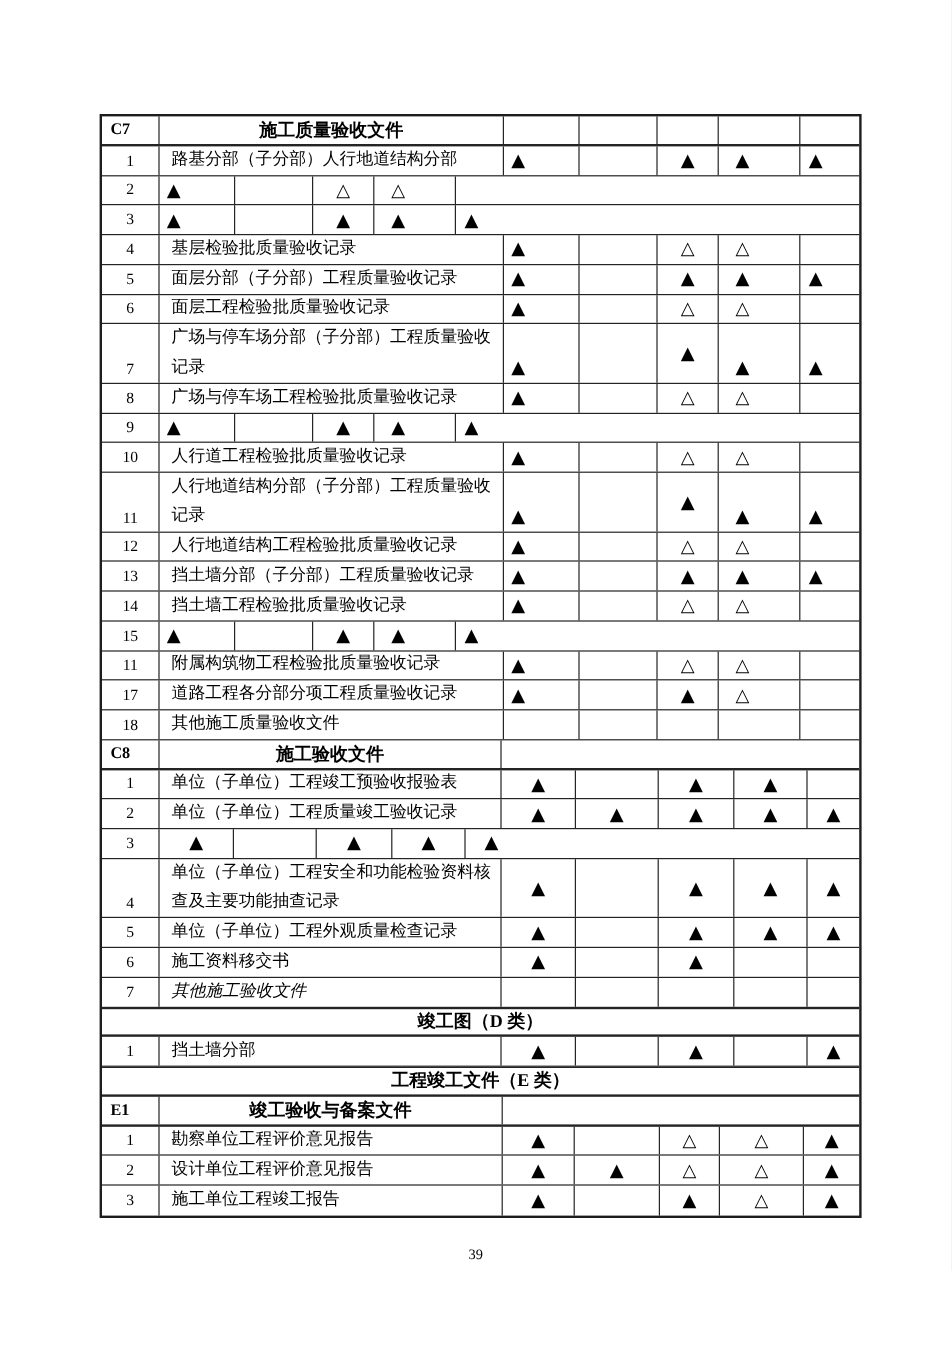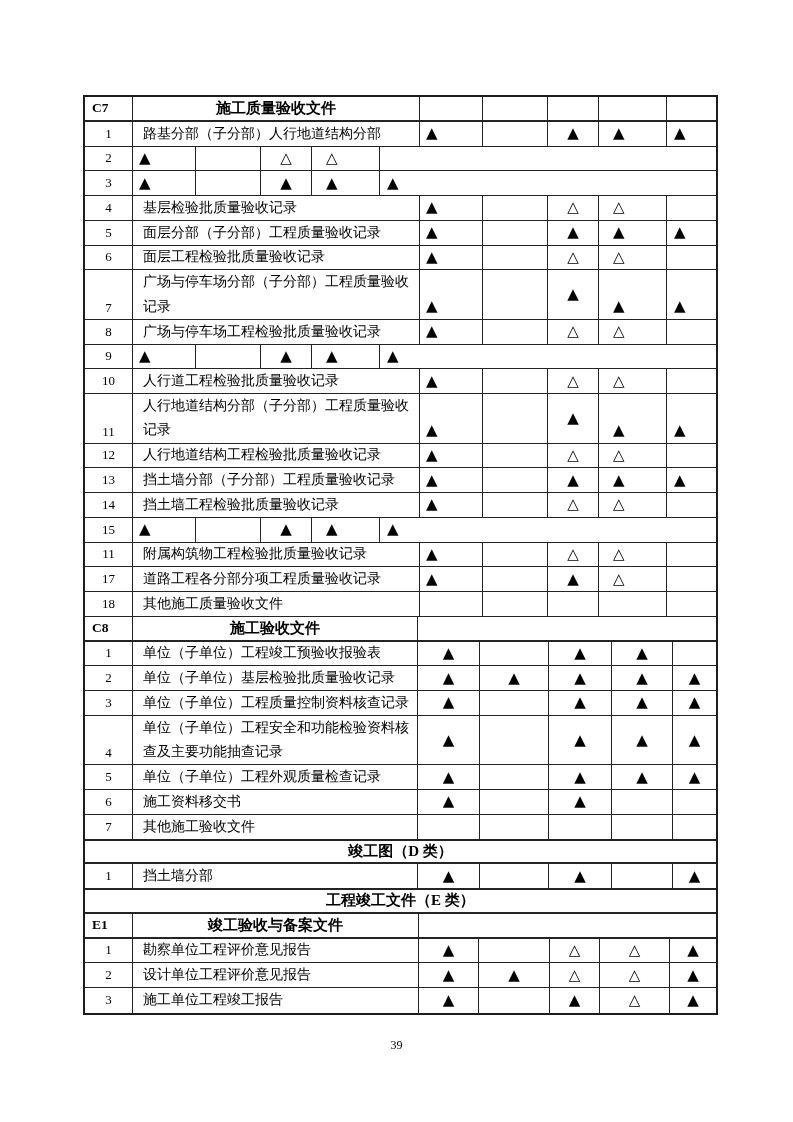--- a/index.html
+++ b/index.html
@@ -508,44 +508,41 @@
           </div>
           <div class="cell sym s4" style="width: 43px;">
             <span class="tri"></span>
           </div>
         </div>
         <div class="row">
           <div class="cell num" style="width: 48px;">
             <span>2</span>
           </div>
           <div class="cell desc" style="width: 285px;">
-            <span>单位（子单位）基层检验批质量验收记录</span>
+            <span>单位（子单位）工程质量竣工验收记录</span>
           </div>
           <div class="cell sym s0" style="width: 62px;">
             <span class="tri">▲</span>
           </div>
           <div class="cell sym s1" style="width: 69px;">
             <span class="tri">▲</span>
           </div>
           <div class="cell sym s2" style="width: 63px;">
             <span class="tri">▲</span>
           </div>
           <div class="cell sym s3" style="width: 61px;">
             <span class="tri">▲</span>
           </div>
           <div class="cell sym s4" style="width: 43px;">
             <span class="tri">▲</span>
           </div>
         </div>
         <div class="row">
           <div class="cell num" style="width: 48px;">
             <span>3</span>
-          </div>
-          <div class="cell desc" style="width: 285px;">
-            <span>单位（子单位）工程质量控制资料核查记录</span>
           </div>
           <div class="cell sym s0" style="width: 62px;">
             <span class="tri">▲</span>
           </div>
           <div class="cell sym s1" style="width: 69px;">
             <span class="tri"></span>
           </div>
           <div class="cell sym s2" style="width: 63px;">
             <span class="tri">▲</span>
           </div>
@@ -622,21 +619,21 @@
             <span class="tri"></span>
           </div>
           <div class="cell sym s4" style="width: 43px;">
             <span class="tri"></span>
           </div>
         </div>
         <div class="row">
           <div class="cell num" style="width: 48px;">
             <span>7</span>
           </div>
-          <div class="cell desc" style="width: 285px;">
+          <div class="cell desc" style="width: 285px; font-style: italic;">
             <span>其他施工验收文件</span>
           </div>
           <div class="cell sym s0" style="width: 62px;">
             <span class="tri"></span>
           </div>
           <div class="cell sym s1" style="width: 69px;">
             <span class="tri"></span>
           </div>
           <div class="cell sym s2" style="width: 63px;">
             <span class="tri"></span>

